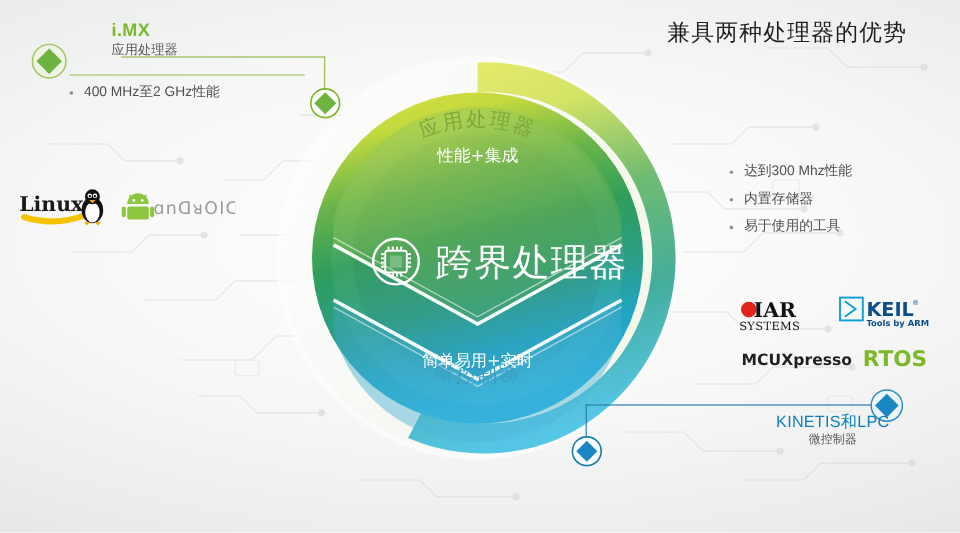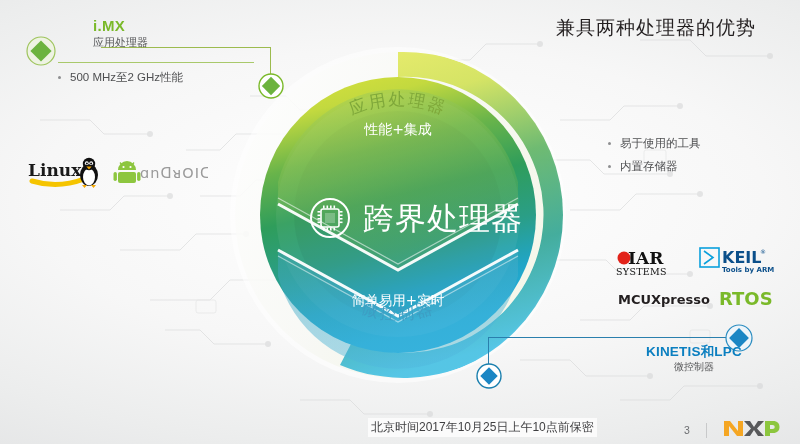--- a/index.html
+++ b/index.html
@@ -40,36 +40,36 @@
   .bullets li{
     list-style:none;position:relative;padding-left:14px;margin:0 0 8px 0;
     font-size:11.5px;line-height:14px;color:#4e4f51;
   }
   .bullets li:before{
     content:"";position:absolute;left:2px;top:6px;width:3px;height:3px;border-radius:50%;background:#8e8f91;
   }
   .bullets{padding:0;margin:0;}
 
   
-  .oslogos{position:absolute;left:28px;top:156px;width:180px;height:34px;}
+  .oslogos{position:absolute;left:16px;top:156px;width:180px;height:34px;}
 
   
   .right-bullets{position:absolute;left:606px;top:136px;width:190px;padding:0;margin:0;}
   .right-bullets li{
     list-style:none;position:relative;padding-left:14px;margin:0 0 9px 0;
     font-size:11.5px;line-height:14px;color:#4e4f51;
   }
   .right-bullets li:before{
     content:"";position:absolute;left:2px;top:6px;width:3px;height:3px;border-radius:50%;background:#8e8f91;
   }
   .toollogos{position:absolute;left:616px;top:246px;width:176px;height:66px;}
 
   
   .br-callout{position:absolute;left:596px;top:344px;width:196px;text-align:center;}
-  .br-title{font-size:13.5px;font-weight:bold;color:#0b7fc0;line-height:16px;letter-spacing:.2px;}
+  .br-title{font-size:13.5px;font-weight:normal;color:#0b7fc0;line-height:16px;letter-spacing:.2px;}
   .br-sub{font-size:10px;color:#58595b;line-height:13px;}
   .br-diamond{position:absolute;left:725px;top:324px;width:28px;height:28px;}
   .br-line{position:absolute;left:488px;top:337px;width:251px;height:1px;background:#2a7fad;}
   .br-line-v{position:absolute;left:488px;top:337px;width:1px;height:28px;background:#2a7fad;}
 
   
   .circle-diamond-blue{position:absolute;left:476px;top:363px;width:26px;height:26px;}
   
   .circle-diamond-green{position:absolute;left:258px;top:73px;width:26px;height:26px;}
   .g-line-h{position:absolute;left:101px;top:47px;width:170px;height:1px;background:#9cbb4e;}
@@ -267,21 +267,21 @@
         <circle cx="15" cy="15" r="14" fill="#eef3e3" stroke="#9ec45c" stroke-width="1.2"></circle>
         <rect x="7.5" y="7.5" width="15" height="15" transform="rotate(45 15 15)" fill="#6cb33f"></rect>
       </svg>
     </div>
     <div class="lc-head">
       <div class="lc-title">i.MX</div>
       <div class="lc-sub">应用处理器</div>
     </div>
     <div class="lc-rule"></div>
     <ul class="bullets">
-      <li id="lb1">500 MHz至2 GHz性能</li>
+      <li id="lb1">400 MHz至2 GHz性能</li>
     </ul>
   </div>
 
   <div class="oslogos">
     <svg viewBox="0 0 180 34" width="180" height="34">
 
       <text x="0" y="20" font-family="DejaVu Serif, serif" font-size="17" font-weight="bold" fill="#1a1a1a">Linux</text>
       <path d="M4 25 Q30 33 56 23" stroke="#f5c400" stroke-width="5" fill="none" stroke-linecap="round"></path>
 
       <g transform="translate(50,2)">
@@ -305,22 +305,23 @@
         <line x1="4" y1="1.5" x2="6.5" y2="4.6" stroke="#8dc63f" stroke-width="1.3"></line>
         <line x1="18" y1="1.5" x2="15.5" y2="4.6" stroke="#8dc63f" stroke-width="1.3"></line>
         <rect x="-2.5" y="11" width="3.4" height="9" rx="1.7" fill="#8dc63f"></rect>
         <rect x="21.1" y="11" width="3.4" height="9" rx="1.7" fill="#8dc63f"></rect>
       </g>
       <text x="112" y="22" font-family="DejaVu Sans, sans-serif" font-size="14.5" letter-spacing="1" fill="#9a9a9a">ɑnᗡᴚOIᗡ</text>
     </svg>
   </div>
 
   <ul class="right-bullets">
+    <li id="rb1">达到300 Mhz性能</li>
+    <li id="rb2">内置存储器</li>
     <li id="rb3">易于使用的工具</li>
-    <li id="rb2">内置存储器</li>
   </ul>
 
   <div class="toollogos">
     <svg viewBox="0 0 176 66" width="176" height="66">
 
       <g>
         <circle cx="8" cy="12" r="6.5" fill="#e2231a"></circle>
         <text x="12" y="18" font-family="DejaVu Serif, serif" font-size="17" font-weight="bold" fill="#111">IAR</text>
         <text x="0" y="29" font-family="DejaVu Serif, serif" font-size="9.5" fill="#111" letter-spacing=".3">SYSTEMS</text>
       </g>
@@ -351,27 +352,14 @@
     <svg viewBox="0 0 28 28" width="28" height="28">
       <circle cx="14" cy="14" r="13" fill="#eef5fa" stroke="#2a8cc0" stroke-width="1.2"></circle>
       <rect x="7" y="7" width="14" height="14" transform="rotate(45 14 14)" fill="#1b86c4"></rect>
     </svg>
   </div>
   <div class="br-callout">
     <div class="br-title">KINETIS和LPC</div>
     <div class="br-sub">微控制器</div>
   </div>
 
-  <div class="footer-bar">
-    <div class="footer-date">北京时间2017年10月25日上午10点前保密</div>
-    <div class="footer-page">3</div>
-    <div class="footer-div"></div>
-    <div class="footer-logo">
-      <svg viewBox="0 0 58 19" width="58" height="19">
-        <path d="M2 17 L2 2 L8 2 L16 12 L16 2 L21 2 L21 17 L15 17 L7 7 L7 17 Z" fill="#f5a623"></path>
-        <path d="M22 2 L28 2 L32 8 L36 2 L42 2 L35 9.5 L42 17 L36 17 L32 11 L28 17 L22 17 L29 9.5 Z" fill="#58595b"></path>
-        <path d="M43 2 L51 2 C55.5 2 57.5 4.5 57.5 8 C57.5 11.5 55.5 14 51 14 L48 14 L48 17 L43 17 Z
-                 M48 6 L48 10 L50.5 10 C52 10 52.7 9.2 52.7 8 C52.7 6.8 52 6 50.5 6 Z" fill="#8cc63e"></path>
-      </svg>
-    </div>
-  </div>
 
 </div>
 
 </body></html>

